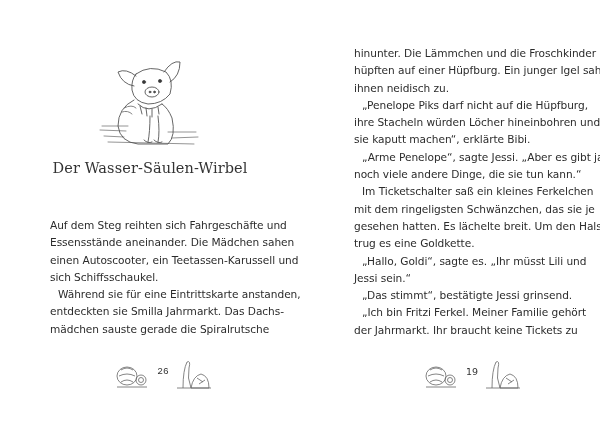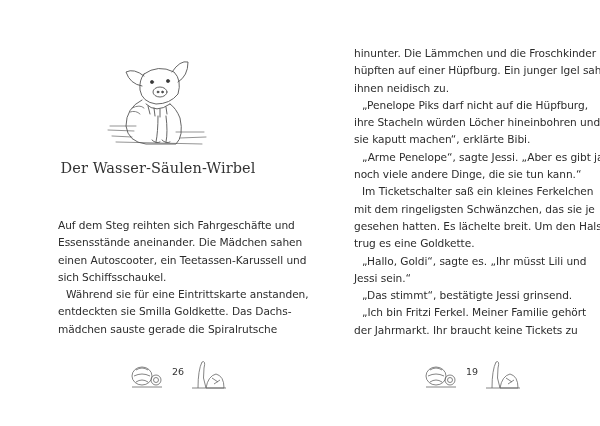--- a/index.html
+++ b/index.html
@@ -1,30 +1,30 @@
 <!DOCTYPE html>
 <html><head>
 <meta charset="utf-8">
 <style>
   html, body { margin:0; padding:0; background:#ffffff; }
   body { width:600px; height:426px; position:relative; overflow:hidden;
          font-family:"DejaVu Sans", sans-serif; color:#2a2a2a; }
   .page { position:absolute; top:0; height:390px; width:300px; }
-  .page-left { left:0;margin-left:8px; }
+  .page-left { left:0; }
   .page-right { left:300px; }
   .illustration { position:absolute; left:98px; top:52px; width:104px; height:98px; }
   .chapter-title { position:absolute; left:0; width:300px; top:160px; text-align:center;
          font-family:"DejaVu Serif", serif; font-size:14.5px; color:#333; letter-spacing:0.1px; }
   .text-block { position:absolute; font-size:10.6px; line-height:17.3px; color:#2b2b2b; letter-spacing:-0.05px; }
   .text-block p { margin:0; white-space:nowrap; }
   .text-block p.indent { text-indent:8px; }
   .left-text { left:50px; top:217px; }
   .right-text { left:54px; top:45px; }
   .footer { position:absolute; top:358px; width:110px; height:34px; }
-  .left-footer { left:120px; }
+  .left-footer { left:113px;font-family:Liberation Mono, monospace; }
   .right-footer { left:122px; }
   .page-num { position:absolute; top:8px; left:40px; width:20px; text-align:center; font-size:9.5px; color:#333; }
   .deco-left { position:absolute; left:0; top:2px; width:38px; height:30px; }
   .deco-right { position:absolute; left:62px; top:0; width:38px; height:32px; }
 </style>
 </head>
 <body>
 
 <div class="page page-left">
   <svg class="illustration" viewBox="0 0 104 98">
@@ -55,21 +55,21 @@
   </svg>
 
   <div class="chapter-title">Der Wasser-Säulen-Wirbel</div>
 
   <div class="text-block left-text">
     <p>Auf dem Steg reihten sich Fahrgeschäfte und</p>
     <p>Essensstände aneinander. Die Mädchen sahen</p>
     <p>einen Autoscooter, ein Teetassen-Karussell und</p>
     <p>sich Schiffsschaukel.</p>
     <p class="indent">Während sie für eine Eintrittskarte anstanden,</p>
-    <p>entdeckten sie Smilla Goldkette. Das Dachs-</p>
+    <p>entdeckten sie Smilla Jahrmarkt. Das Dachs-</p>
     <p>mädchen sauste gerade die Spiralrutsche</p>
   </div>
 
   <div class="footer left-footer">
     <svg class="deco-left" viewBox="0 0 38 30">
       <g fill="none" stroke="#666" stroke-width="0.8">
         <ellipse cx="14" cy="16" rx="10" ry="9"></ellipse>
         <path d="M8 10 Q14 6 20 10 M6 16 Q14 12 22 16 M8 22 Q14 18 20 22"></path>
         <circle cx="28" cy="20" r="5"></circle>
           <circle cx="28" cy="20" r="2.5"></circle>

